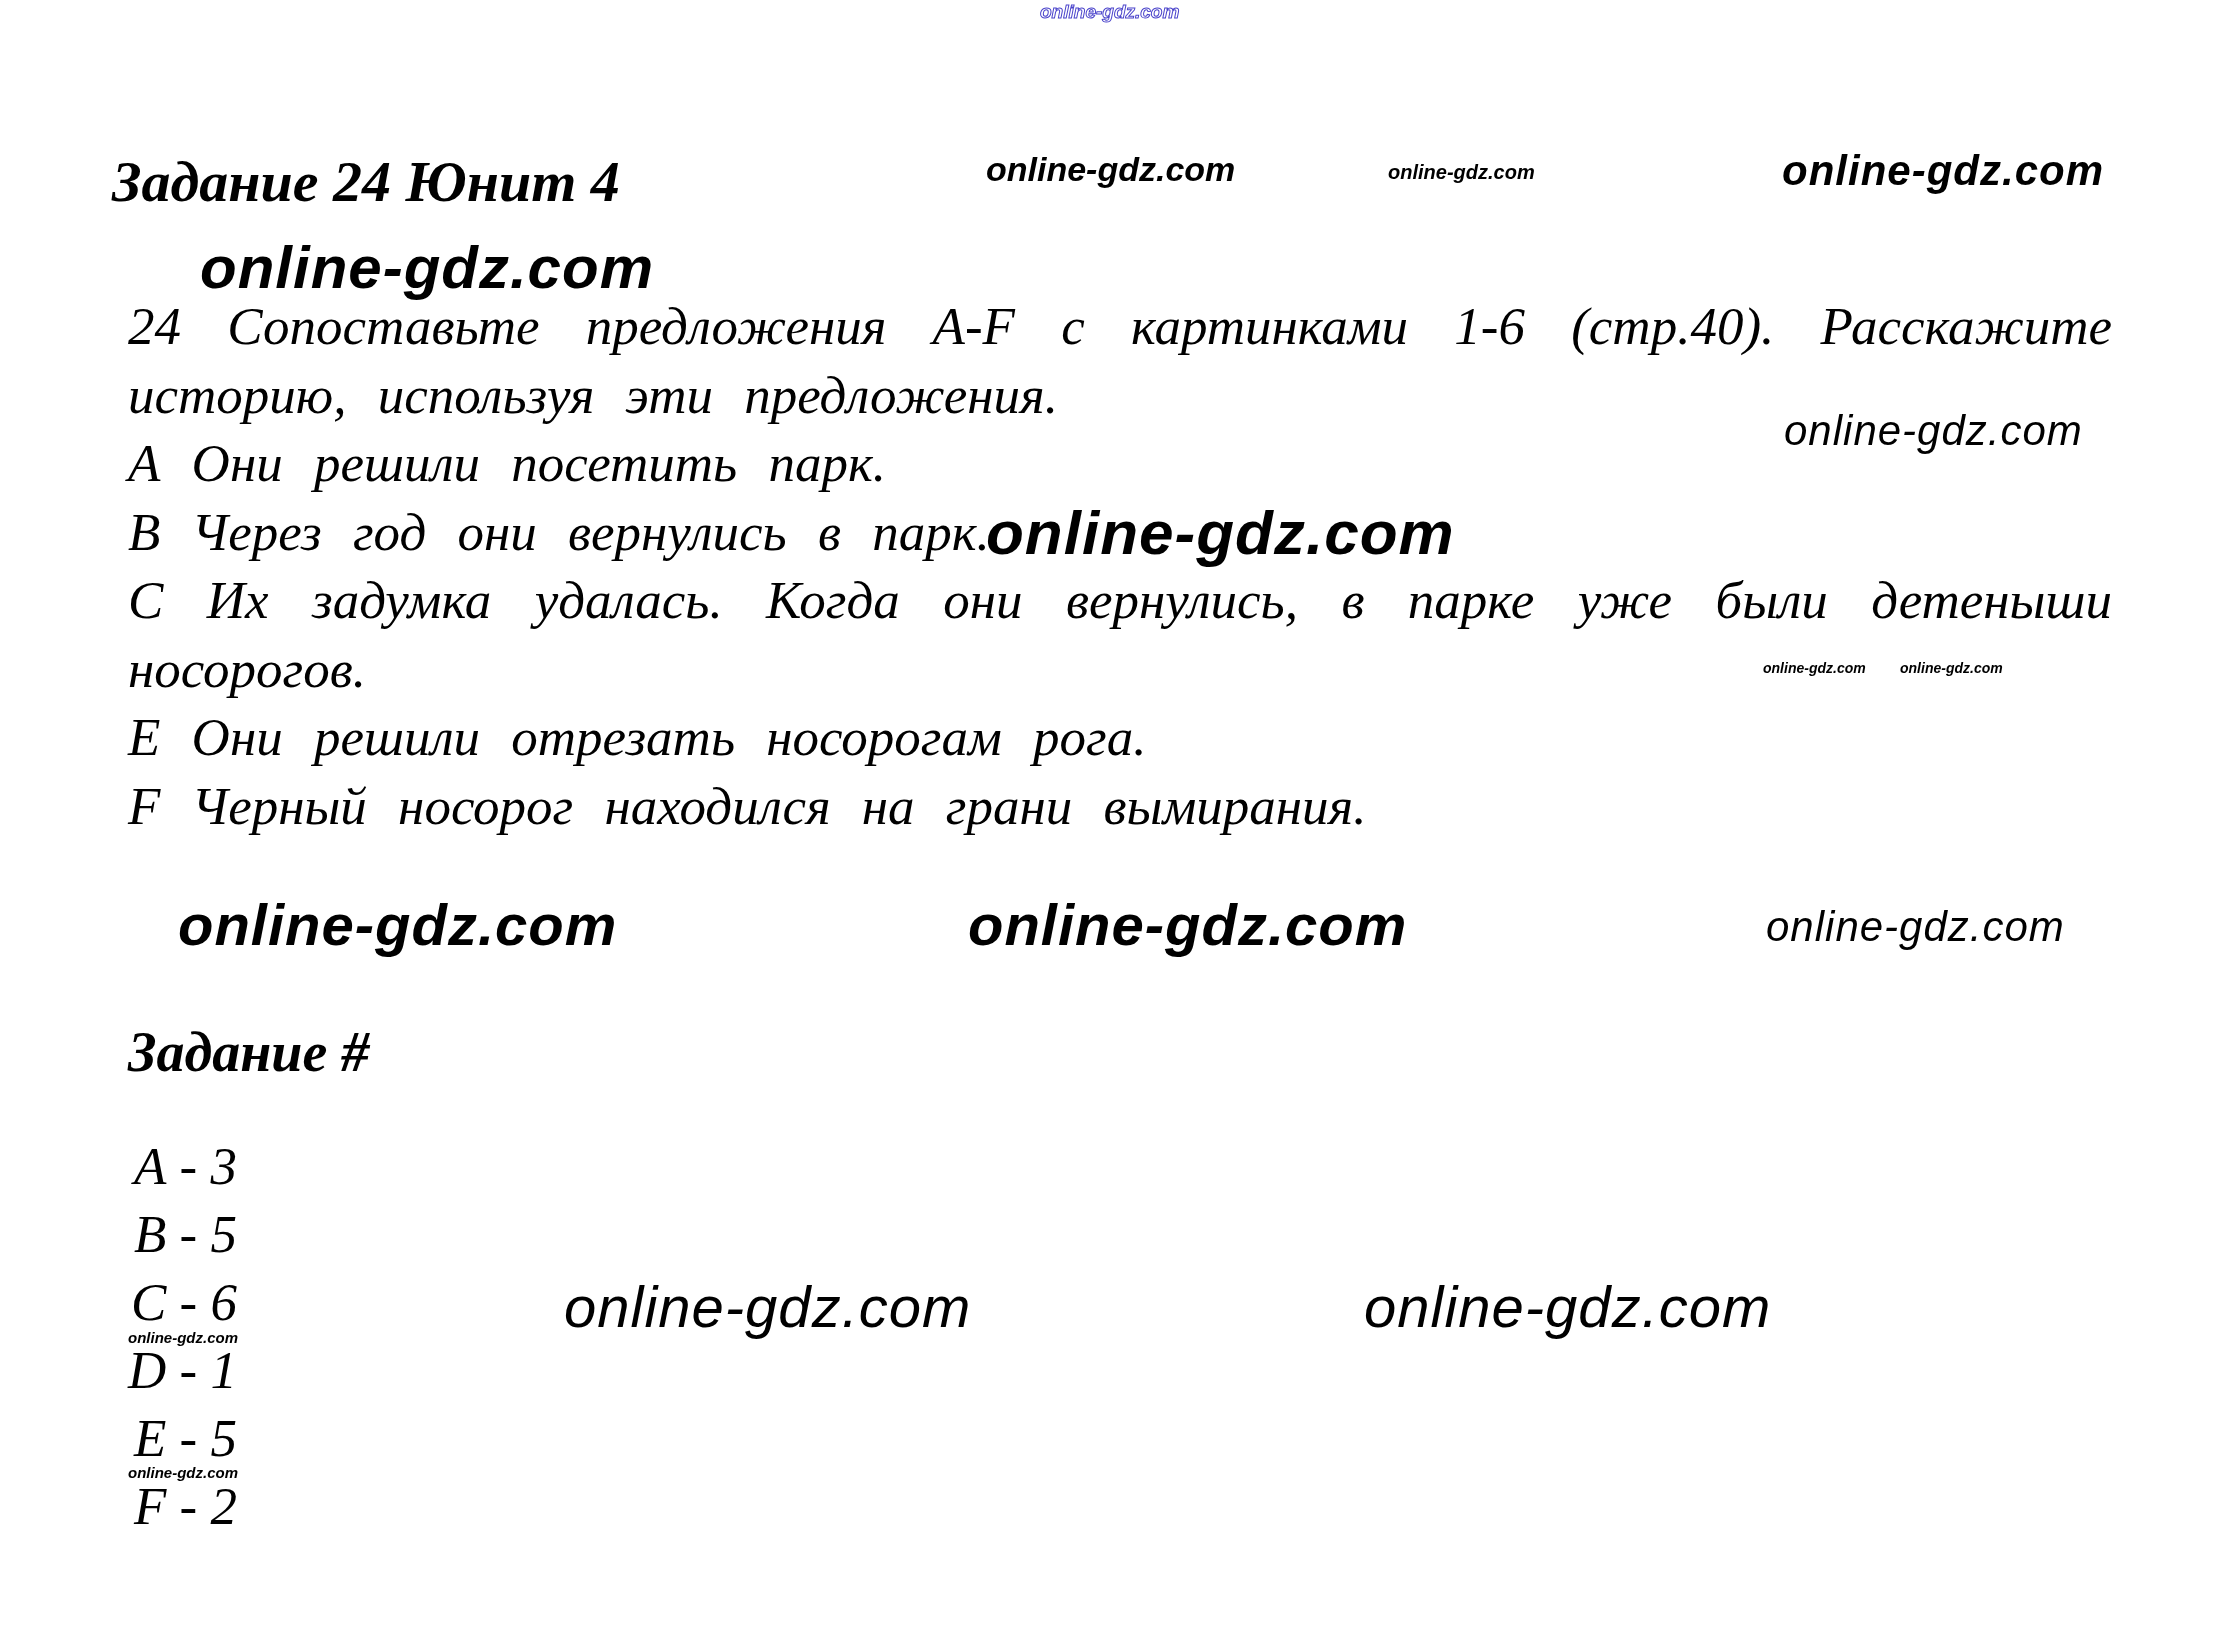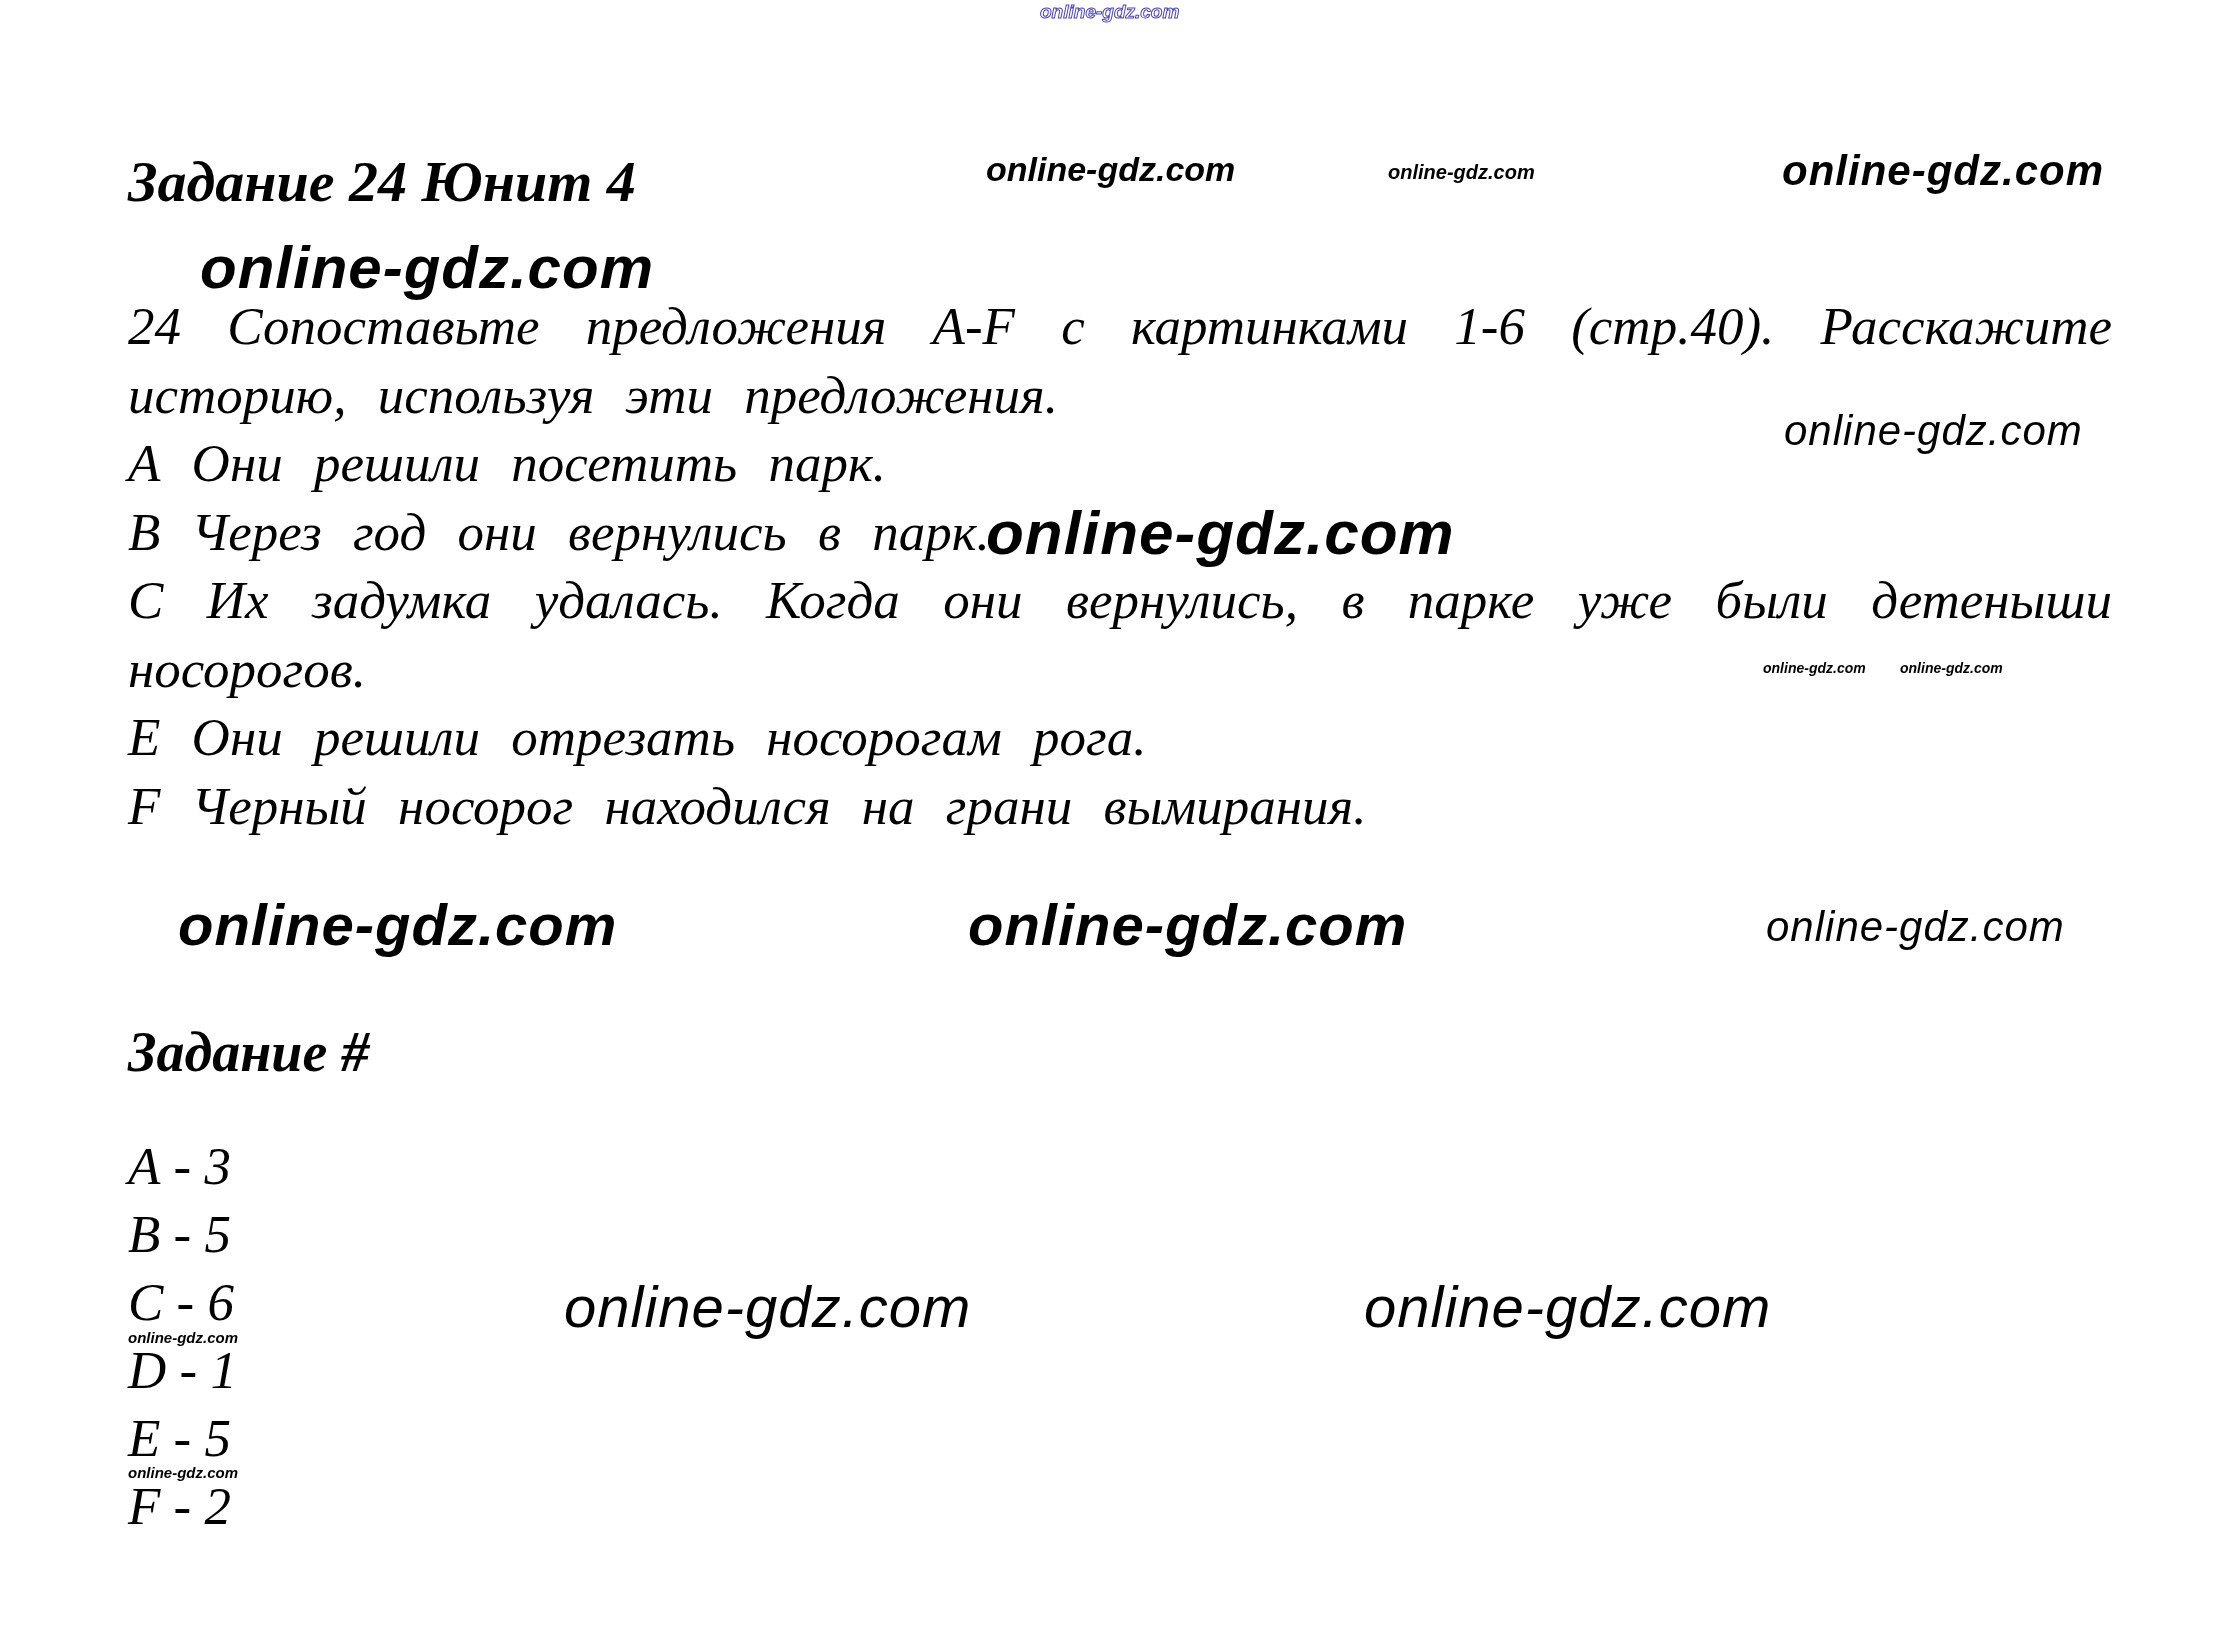--- a/index.html
+++ b/index.html
@@ -43,21 +43,21 @@
   .wm-r2a { left: 178px;  top: 896px; font-size: 58px; font-weight: 600; letter-spacing: 1px; }
   .wm-r2b { left: 968px;  top: 896px; font-size: 58px; font-weight: 600; letter-spacing: 1px; }
   .wm-r2c { left: 1766px; top: 906px; font-size: 42px; font-weight: 500; letter-spacing: 1px; }
   .wm-ans-tiny1 { left: 128px; top: 1330px; font-size: 15px; font-weight: 600; }
   .wm-ans-tiny2 { left: 128px; top: 1465px; font-size: 15px; font-weight: 600; }
   .wm-ans-big1 { left: 564px;  top: 1278px; font-size: 58px; font-weight: 500; letter-spacing: 1px; }
   .wm-ans-big2 { left: 1364px; top: 1278px; font-size: 58px; font-weight: 500; letter-spacing: 1px; }
   
   .title {
     position: absolute;
-    left: 128px; top: 148px;
+    left: 112px; top: 148px;
     margin: 0;
     font-size: 58px;
     font-weight: 700;
     white-space: nowrap;
   }
   .task-body {
     position: absolute;
     left: 128px; top: 292px;
     width: 1984px;
     font-size: 53px;
@@ -78,21 +78,21 @@
     font-size: 56px;
     font-weight: 700;
     white-space: nowrap;
   }
   .answers {
     position: absolute;
     left: 128px; top: 1132px;
     font-size: 53px;
     line-height: 68px;
   }
-  .ans { white-space: nowrap; }
+  .ans { white-space: nowrap; text-align: right; }
 </style>
 </head>
 <body>
 
 <div class="page">
 
   <div class="wm wm-top">online-gdz.com</div>
 
   <h1 class="title">Задание 24 Юнит 4</h1>
 

